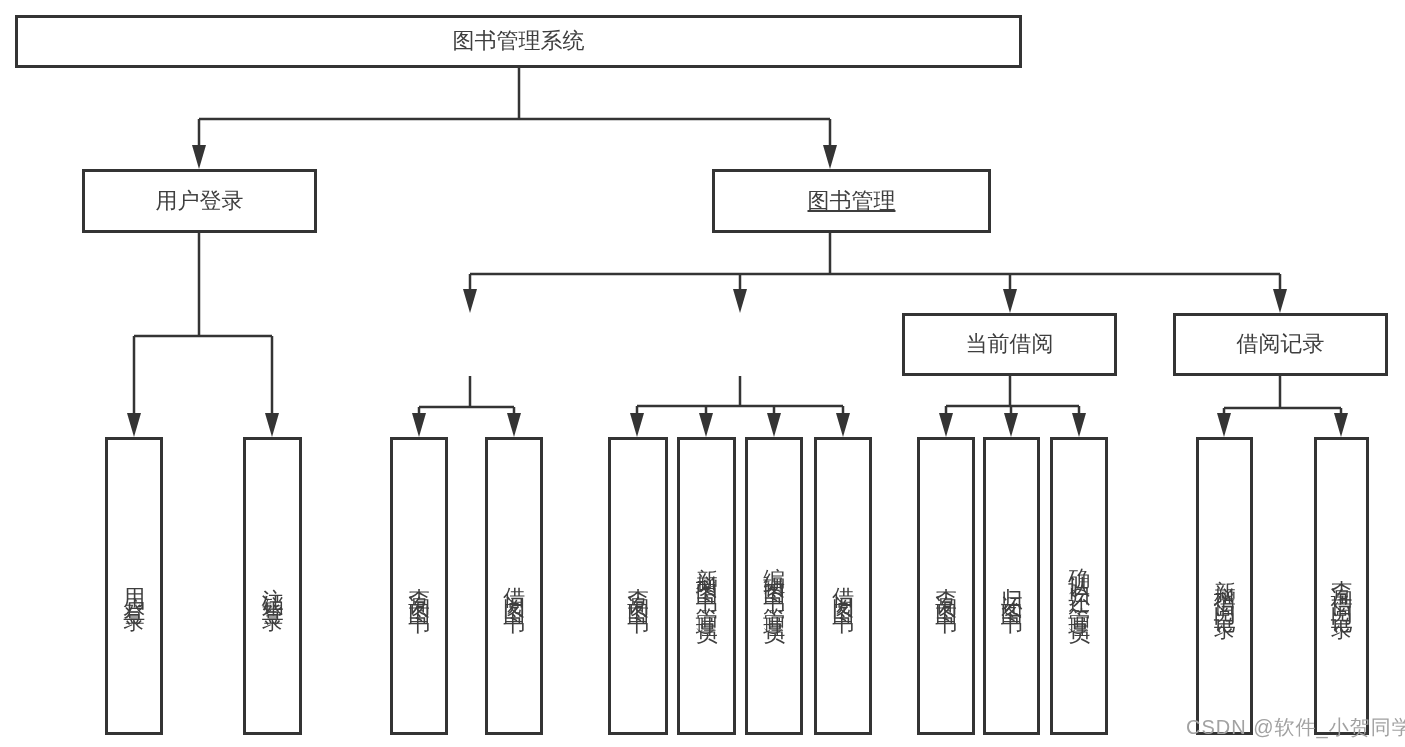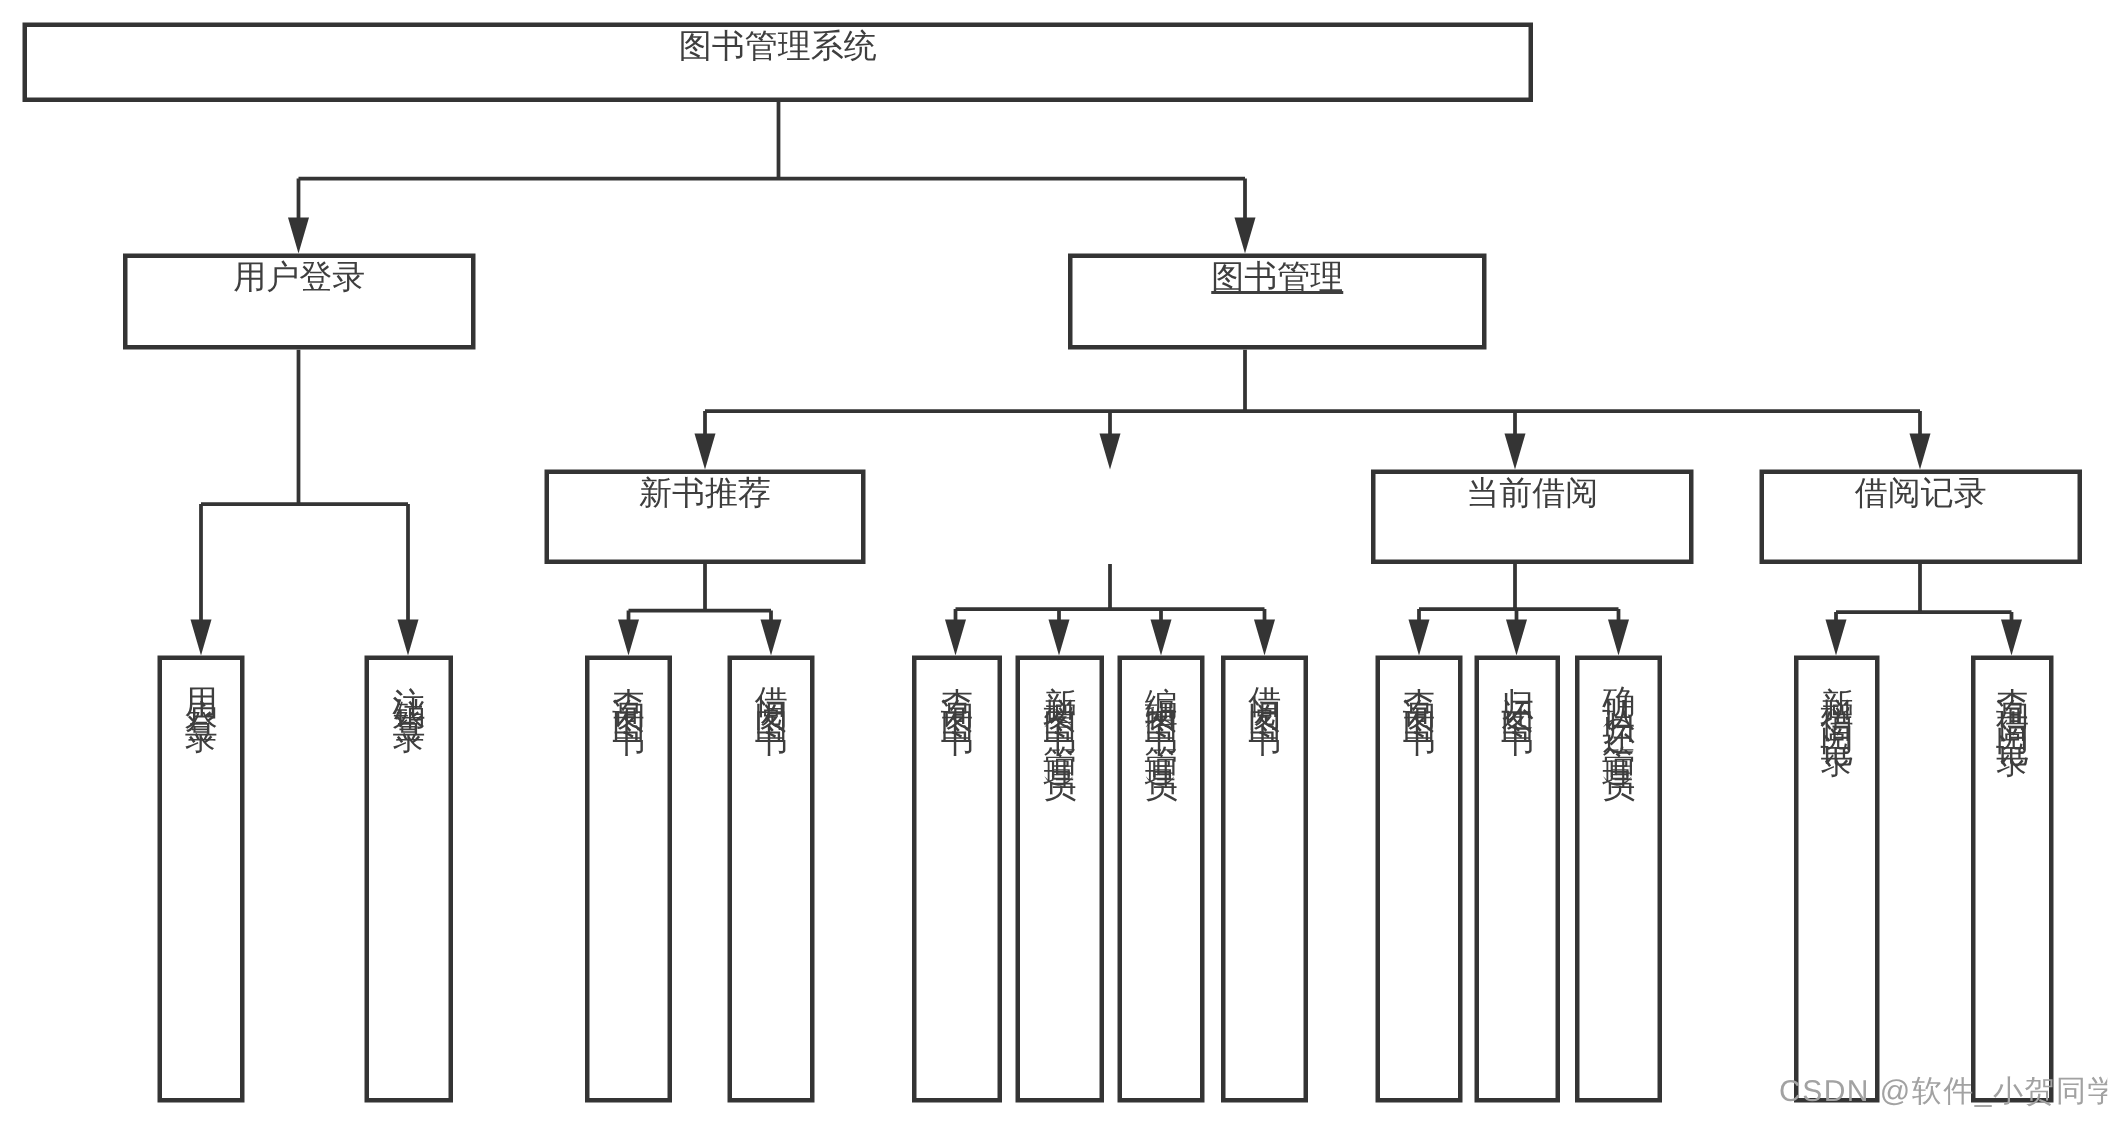--- a/index.html
+++ b/index.html
@@ -16,21 +16,21 @@
     left: 0; top: 0;
     width: 1405px; height: 747px;
     pointer-events: none;
   }
   .node {
     position: absolute;
     box-sizing: border-box;
     border: 3px solid #343434;
     background: #ffffff;
     display: flex;
-    align-items: flex-start;
+    align-items: center;
     justify-content: center;
     color: #3e3e3e;
     font-size: 22px;
     line-height: 1.2;
     white-space: nowrap;
     z-index: 2;
   }
   .node.leaf span {
     writing-mode: vertical-rl;
     text-orientation: mixed;
@@ -100,24 +100,21 @@
     <span>图书管理系统</span>
   </div>
 
   <div class="node" style="left:82px; top:169px; width:235px; height:64px;">
     <span>用户登录</span>
   </div>
   <div class="node" style="left:712px; top:169px; width:279px; height:64px;text-decoration:underline;">
     <span>图书管理</span>
   </div>
 
-  <div class="node" style="left:363px; top:313px; width:214px; height:63px;">
-    <span>新书推荐</span>
-  </div>
-  <div class="node" style="left:902px; top:313px; width:215px; height:63px;margin-left:12px;">
+  <div class="node" style="left:902px; top:313px; width:215px; height:63px;">
     <span>当前借阅</span>
   </div>
   <div class="node" style="left:1173px; top:313px; width:215px; height:63px;">
     <span>借阅记录</span>
   </div>
 
   <div class="node leaf" style="left:105px; top:437px; width:58px; height:298px;">
     <span>用户登录</span>
   </div>
   <div class="node leaf" style="left:243px; top:437px; width:59px; height:298px;">

